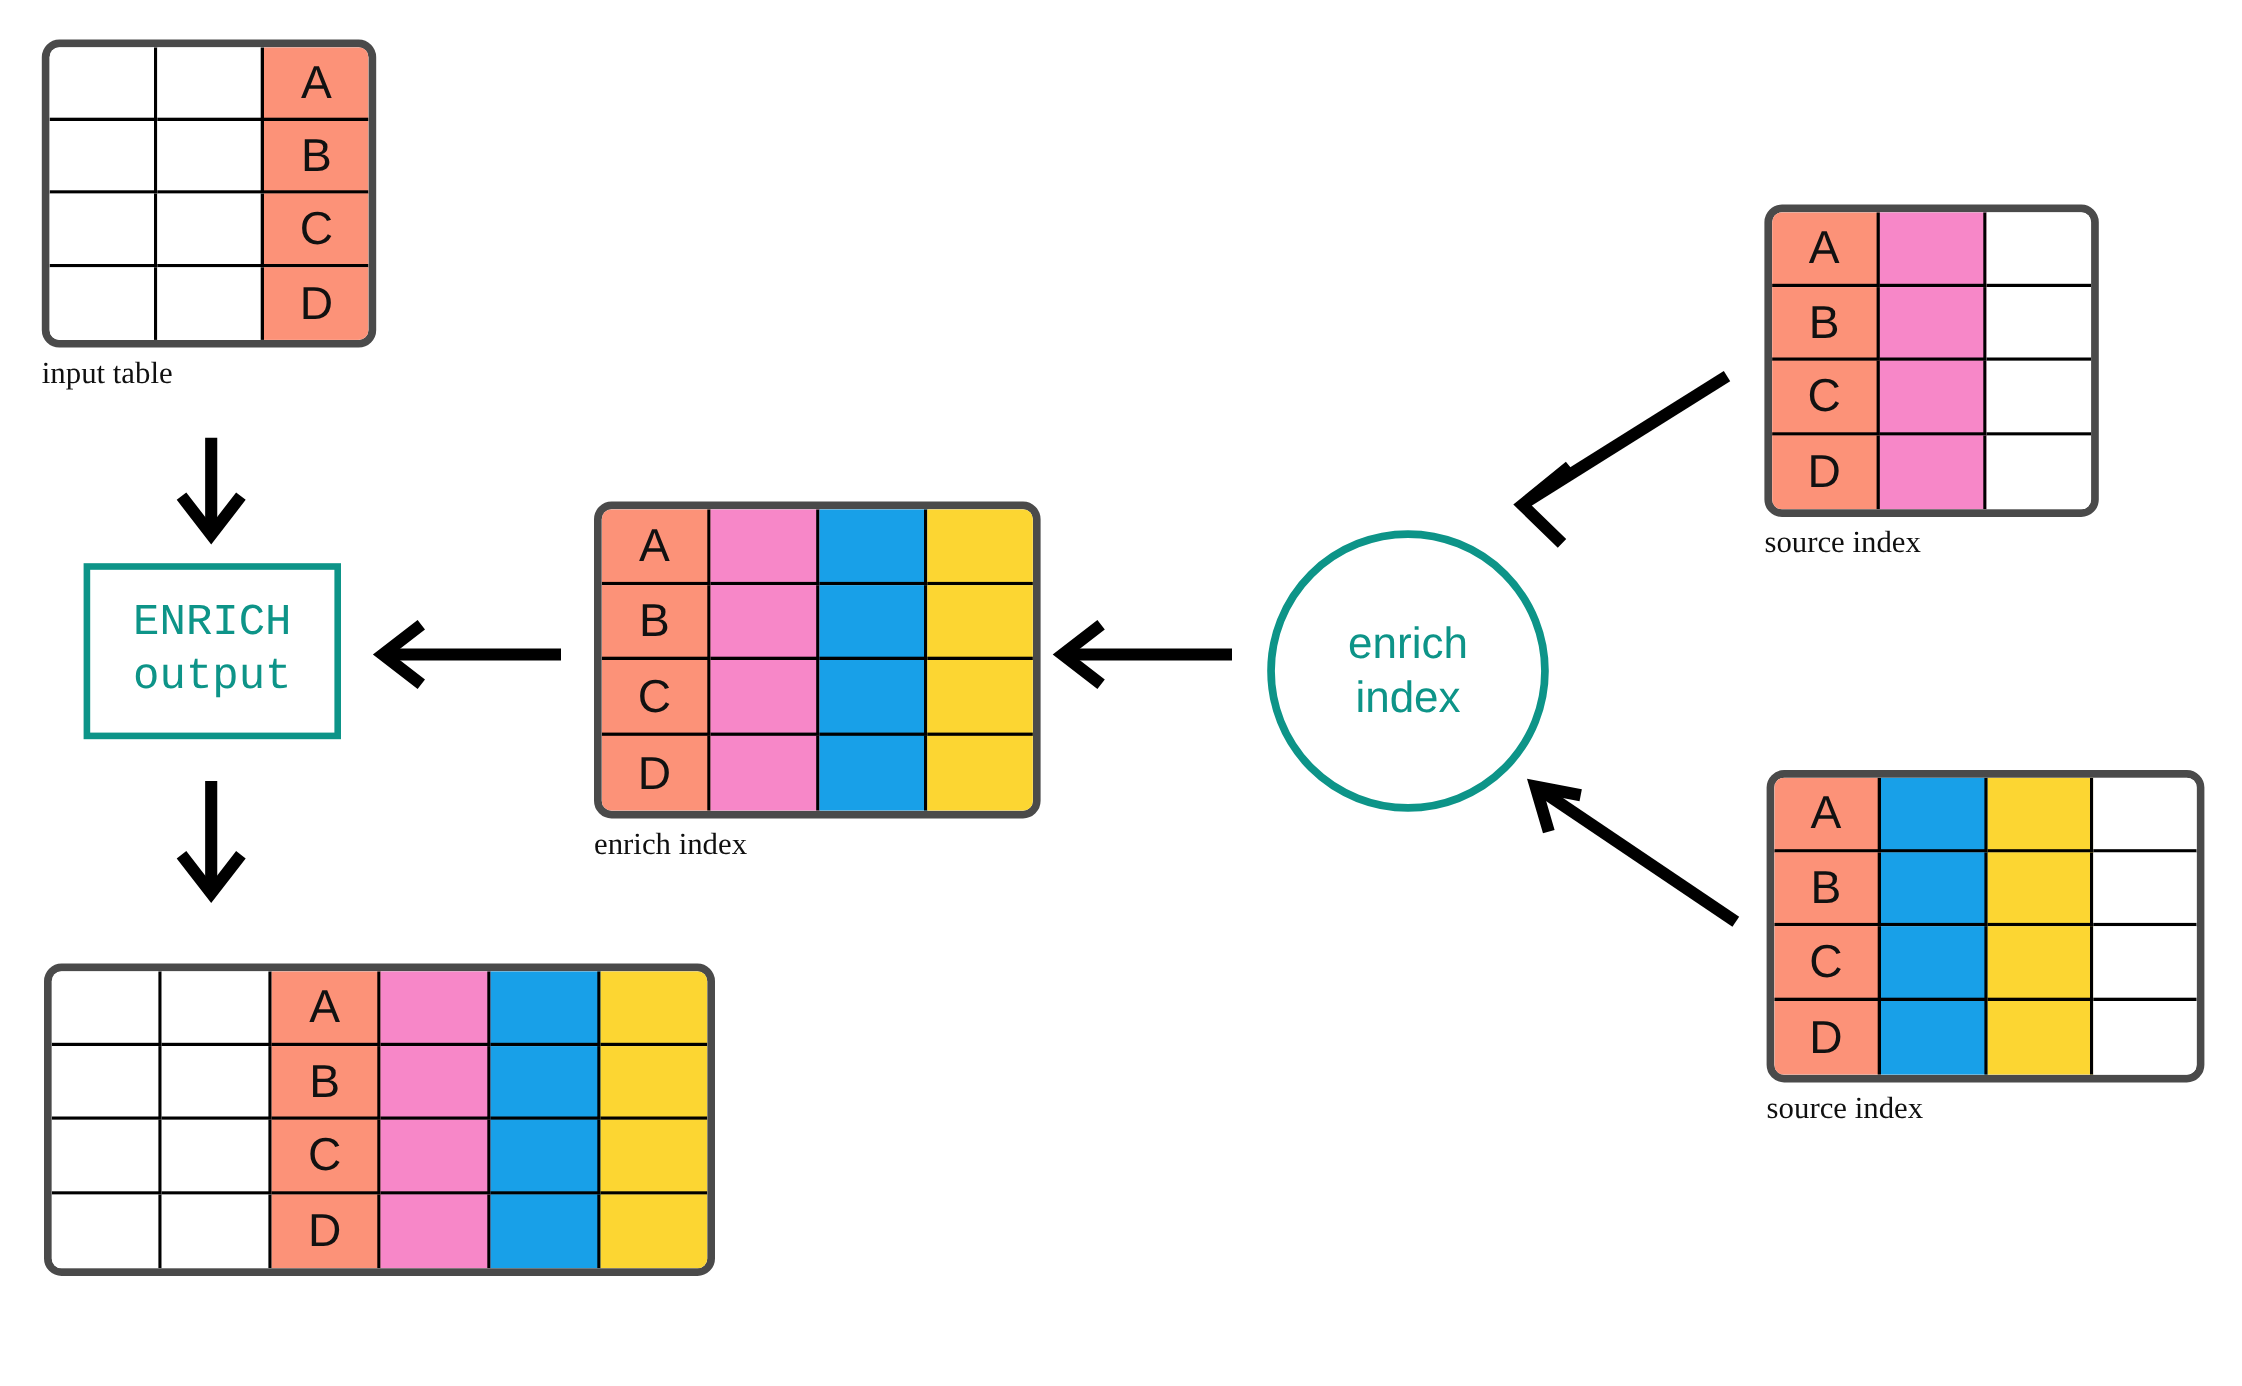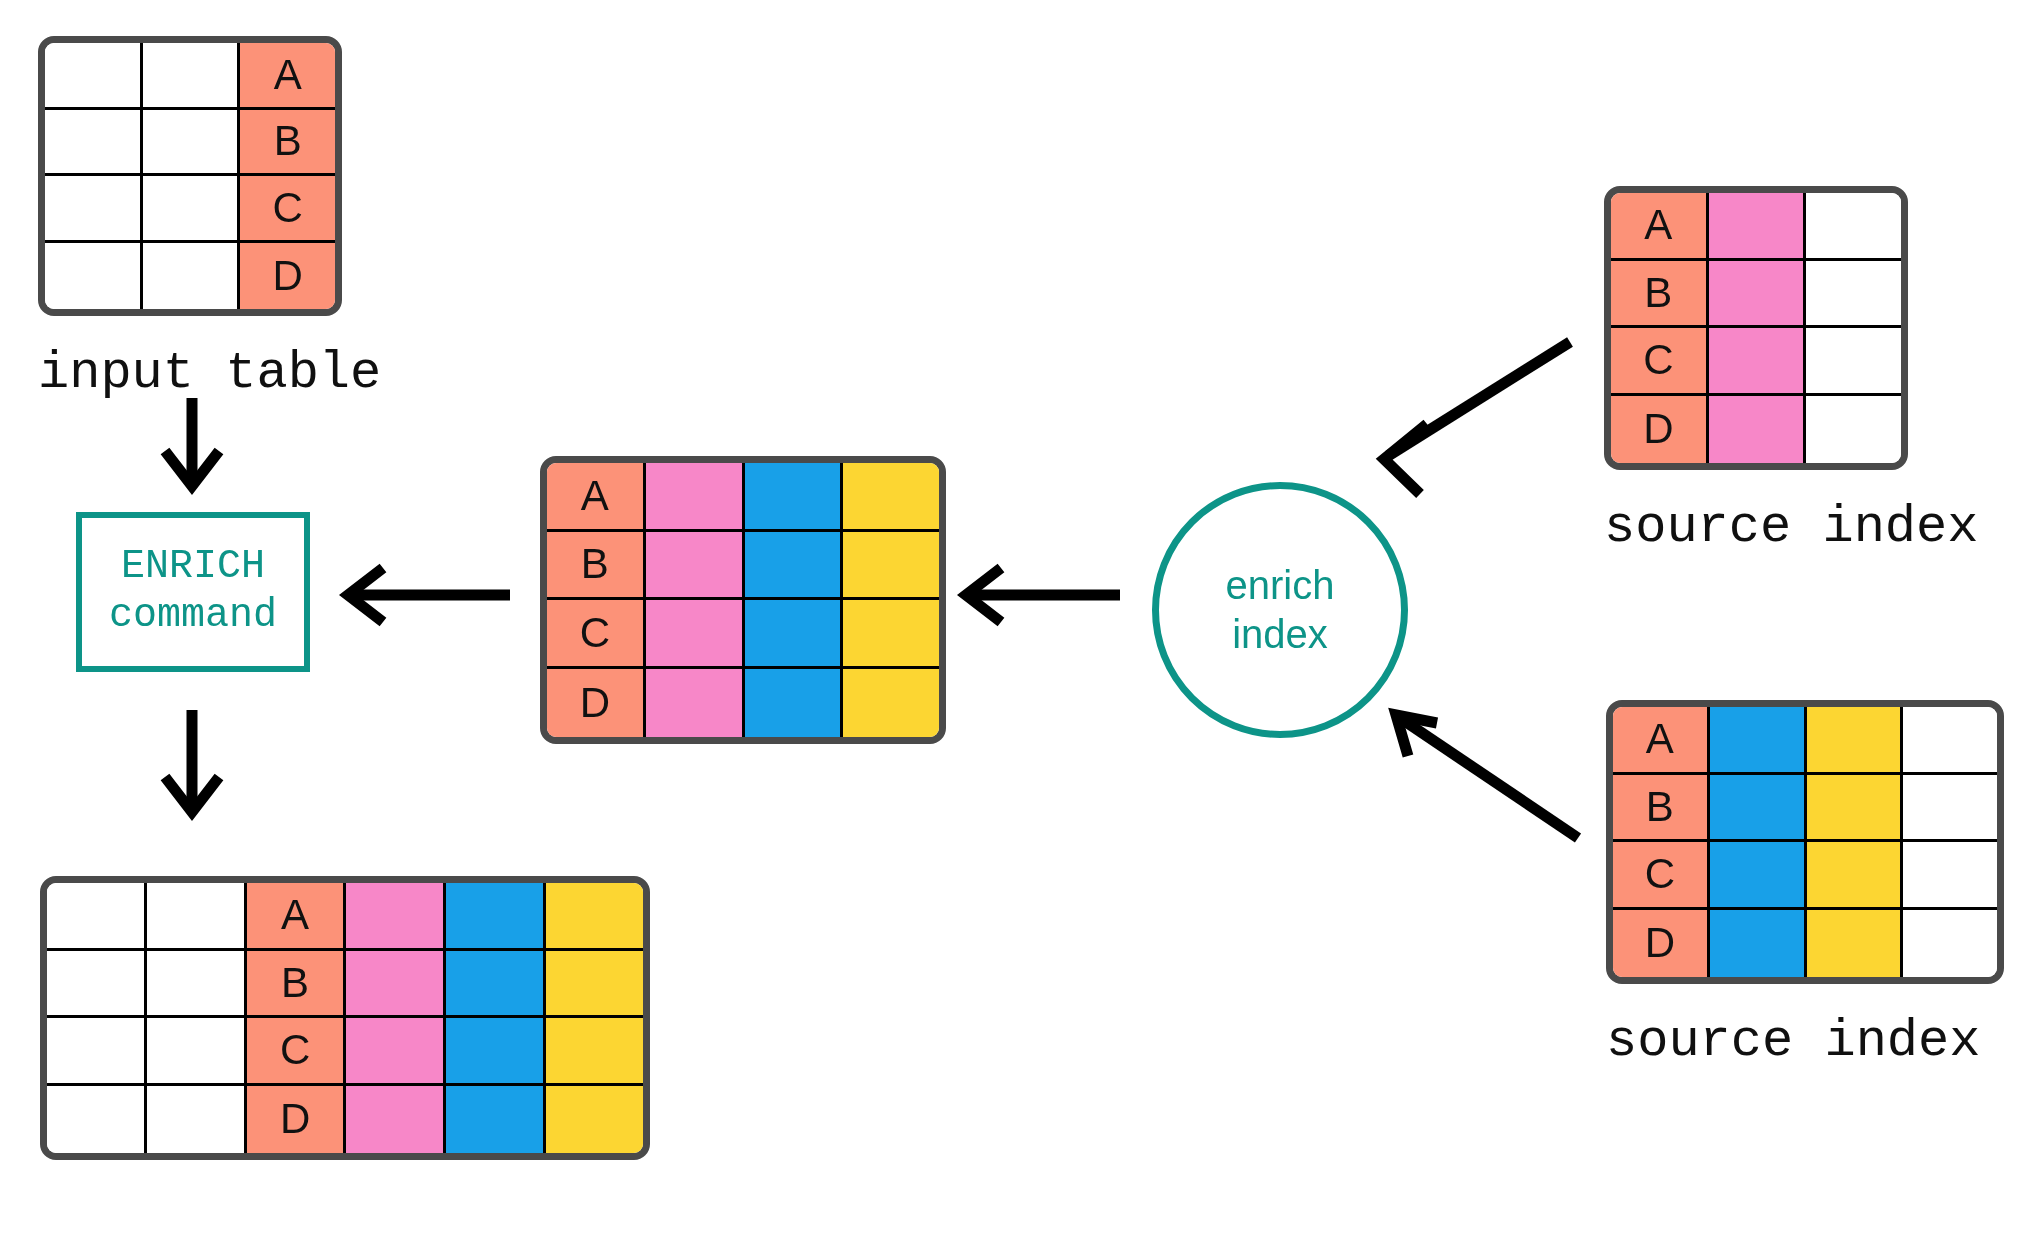--- a/index.html
+++ b/index.html
@@ -55,24 +55,24 @@
   .trow:last-child .tcell { border-bottom: none; }
   .tcell:last-child { border-right: none; }
 
   .c-white  { background: #ffffff; }
   .c-salmon { background: #fc9278; }
   .c-pink   { background: #f787c8; }
   .c-blue   { background: #18a0e8; }
   .c-yellow { background: #fcd632; }
 
   .caption {
-    margin-top: 28px;
-    font-size: 52px;
+    margin-top: 8px;
+    font-size: 28px;
     color: #101010;
-    font-family: Liberation Mono, monospace;
+    font-family: Liberation Serif, serif;
     white-space: nowrap;
   }
 
   
   .cmd-box {
     position: absolute;
     border: 6px solid #0d9488;
     background: #ffffff;
     box-sizing: border-box;
     display: flex;
@@ -137,21 +137,21 @@
         <div class="tcell c-white"></div>
         <div class="tcell c-white"></div>
         <div class="tcell c-salmon">D</div>
       </div>
     </div>
     <div class="caption">input table</div>
   </div>
 
   <div class="cmd-box" style="left:76px; top:512px; width:234px; height:160px;">
     <div>ENRICH</div>
-    <div>command</div>
+    <div>output</div>
   </div>
 
   <div class="tbl-block" style="left:40px; top:876px;">
     <div class="tbl" style="width:610px; height:284px;">
       <div class="trow">
         <div class="tcell c-white"></div>
         <div class="tcell c-white"></div>
         <div class="tcell c-salmon">A</div>
         <div class="tcell c-pink"></div>
         <div class="tcell c-blue"></div>
@@ -204,20 +204,21 @@
         <div class="tcell c-blue"></div>
         <div class="tcell c-yellow"></div>
       </div>
       <div class="trow">
         <div class="tcell c-salmon">D</div>
         <div class="tcell c-pink"></div>
         <div class="tcell c-blue"></div>
         <div class="tcell c-yellow"></div>
       </div>
     </div>
+    <div class="caption">enrich index</div>
   </div>
 
   <div class="policy-circle" style="left:1152px; top:482px; width:256px; height:256px;">
     <div>enrich</div>
     <div>index</div>
   </div>
 
   <div class="tbl-block" style="left:1604px; top:186px;">
     <div class="tbl" style="width:304px; height:284px;">
       <div class="trow">

